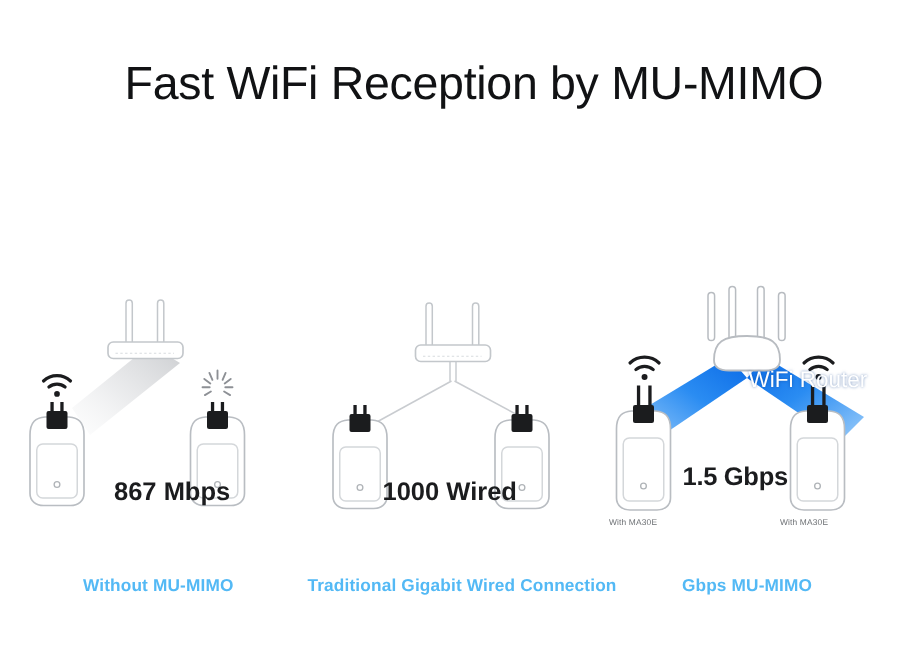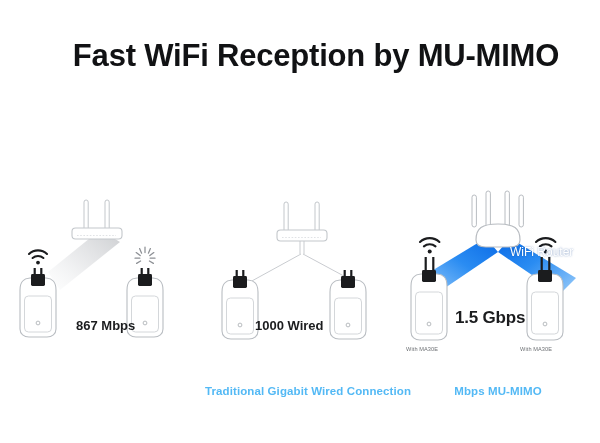--- a/index.html
+++ b/index.html
@@ -8,21 +8,21 @@
     background: #ffffff;
     font-family: "Liberation Sans", sans-serif;
     overflow: hidden;
   }
   #stage { position: relative; width: 600px; height: 443px; background: #fff; }
 
   
   #page-title {
     position: absolute; top: 38px; left: 0; width: 600px;
     text-align: center;
-    font-size: 31px; font-weight: 700; color: #111214;
+    font-size: 31px; font-weight: 400; color: #111214;
     letter-spacing: -0.2px; white-space: nowrap; padding-left: 32px;
   }
 
   
   .panel { position: absolute; top: 190px; height: 215px; }
   #panel-without { left: 8px;   width: 195px; }
   #panel-wired   { left: 205px; width: 195px; }
   #panel-mumimo  { left: 398px; width: 200px; }
 
   .scene { position: absolute; left: 0; top: 0; width: 100%; height: 180px; }
@@ -32,31 +32,31 @@
   .caption {
     position: absolute; bottom: 8px; left: 0; width: 100%;
     text-align: center;
     font-size: 11.5px; font-weight: bold; color: #53b9f5;
     letter-spacing: .1px; white-space: nowrap;
   }
 
   
   .speed {
     position: absolute;
-    font-size: 13px; font-weight: bold; color: #1b1c1e;
+    font-size: 17px; font-weight: bold; color: #1b1c1e;
     white-space: nowrap;
   }
   #speed-without { left: 68px;  top: 128px; }
   #speed-wired   { left: 50px;  top: 128px; }
   #speed-mumimo  { left: 57px;  top: 118px; font-size: 17px; letter-spacing: -0.2px; }
 
   
   #router-label {
-    position: absolute; left: 68px; top: 55px;
-    font-size: 12px; font-weight: 400; color: #ffffff;
+    position: absolute; left: 57px; top: 55px;
+    font-size: 15px; font-weight: 400; color: #ffffff;
     white-space: nowrap; text-shadow: 0 0 2px rgba(10,60,140,.55); padding-left: 44px;
   }
 
   
   .sublabel {
     position: absolute; top: 156px;
     font-size: 5.6px; font-weight: 400; color: #6d7074;
     white-space: nowrap; letter-spacing: .1px;
   }
   #sublabel-left  { left: 8px; }
@@ -130,20 +130,21 @@
                    C155,144 151,147 146,147 L128,147 C123,147 119,144 119,139 Z" fill="#ffffff" stroke="#b9bdc2" stroke-width="1.1"></path>
           <rect x="130" y="84" width="14" height="12" rx="1.4" fill="#1b1c1e"></rect>
           <rect x="123.5" y="106" width="27" height="36" rx="4" fill="#ffffff" stroke="#d4d7da" stroke-width="1"></rect>
           <circle cx="137" cy="133" r="1.9" fill="none" stroke="#b0b4b8" stroke-width="0.9"></circle>
         </g>
       </svg>
 
       <div class="speed" id="speed-without">867 Mbps</div>
     </div>
 
+    <div class="caption">Without MU-MIMO</div>
   </div>
 
   <div class="panel" id="panel-wired">
     <div class="scene">
       <svg viewBox="0 0 195 180" preserveAspectRatio="xMidYMid meet">
 
         <g stroke="#c9ccd0" stroke-width="1" fill="none">
           <line x1="95" y1="48" x2="95" y2="64"></line>
           <line x1="99" y1="48" x2="99" y2="64"></line>
           <line x1="96" y1="64" x2="45" y2="92"></line>
@@ -252,16 +253,16 @@
       </svg>
 
       <div id="router-label">WiFi Router</div>
 
       <div class="speed" id="speed-mumimo">1.5 Gbps</div>
 
       <div class="sublabel" id="sublabel-left">With MA30E</div>
       <div class="sublabel" id="sublabel-right">With MA30E</div>
     </div>
 
-    <div class="caption">Mbps MU-MIMO</div>
+    <div class="caption">Gbps MU-MIMO</div>
   </div>
 
 </div>
 
 </body></html>

